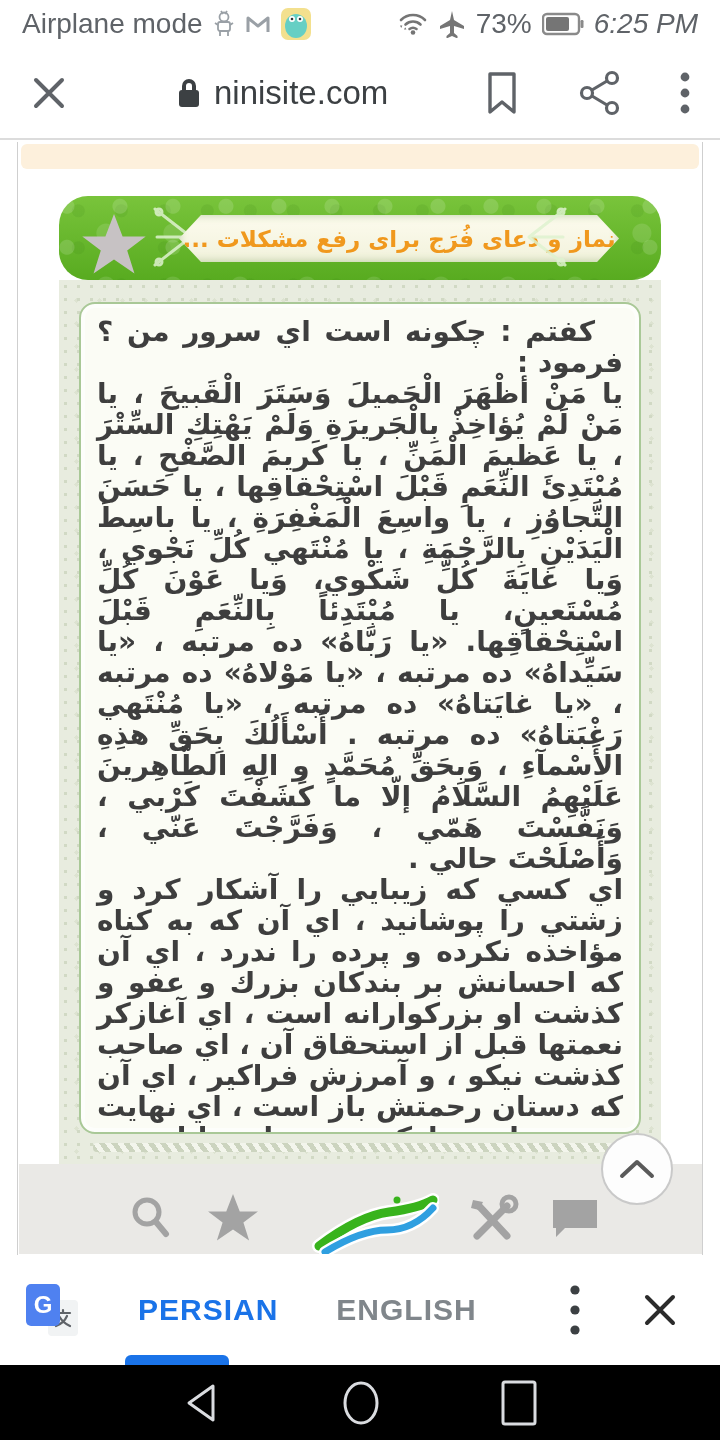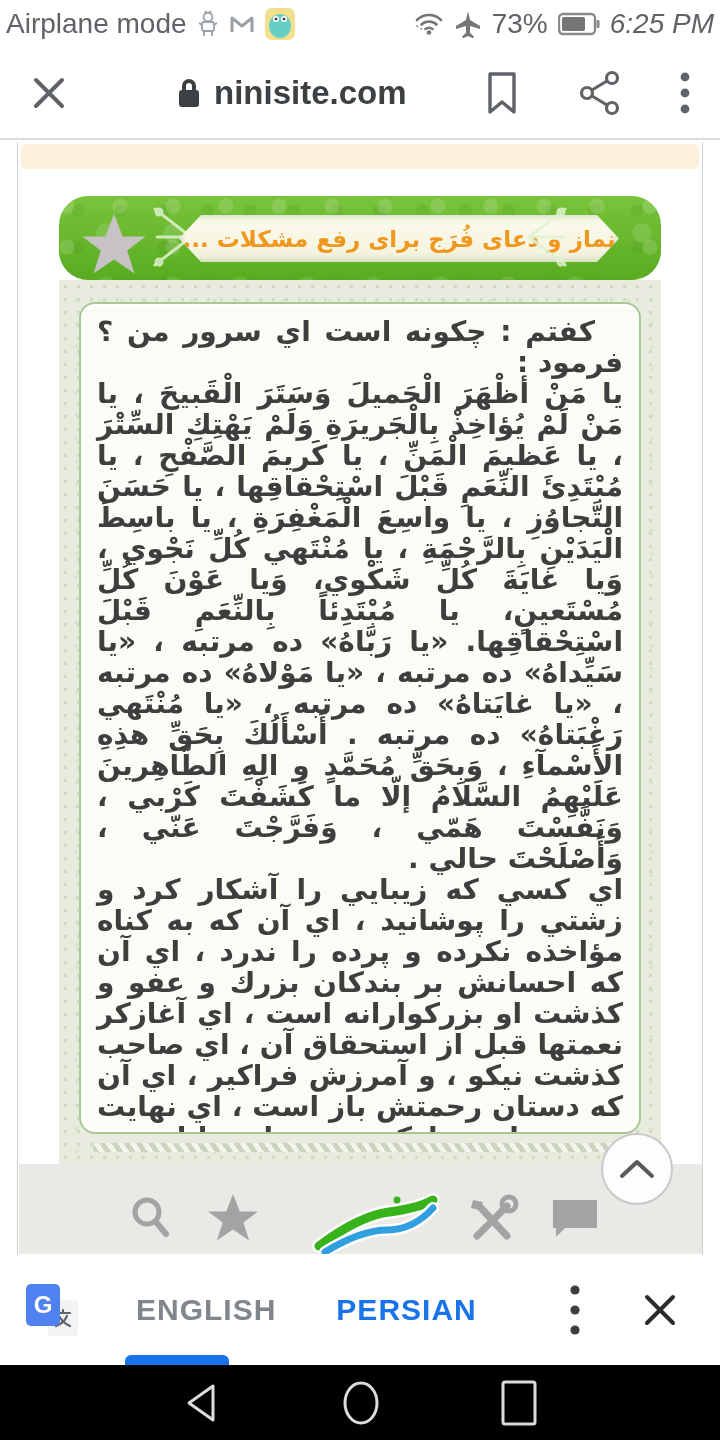--- a/index.html
+++ b/index.html
@@ -1,30 +1,30 @@
 <!DOCTYPE html>
 <html><head>
 <meta charset="utf-8">
 <style>
   html,body{margin:0;padding:0;background:#fff;}
   .screen{position:relative;width:720px;height:1440px;background:#fff;overflow:hidden;
           font-family:"Liberation Sans",sans-serif;}
 
   
   .status-bar{position:absolute;left:0;top:0;width:720px;height:47px;background:#fff;
-              display:flex;align-items:center;justify-content:space-between;padding:0 6px;box-sizing:border-box;}
+              display:flex;align-items:center;justify-content:space-between;padding:0 22px;box-sizing:border-box;}
   .sb-left,.sb-right{display:flex;align-items:center;gap:10px;}
   .sb-text{font-size:28px;color:#5f6368;}
   .sb-time{font-size:28px;color:#5f6368;font-style:italic;}
   .sb-batt-pct{font-size:28px;color:#5f6368;}
   .app-chip{width:30px;height:32px;border-radius:7px;background:#f3e08e;display:flex;align-items:center;justify-content:center;overflow:hidden;}
 
   
   .toolbar{position:absolute;left:0;top:47px;width:720px;height:93px;background:#fff;
-           border-bottom:2px solid #dcdcdc;display:flex;align-items:center;box-sizing:border-box;font-weight:bold;}
+           border-bottom:2px solid #dcdcdc;display:flex;align-items:center;box-sizing:border-box;}
   .tb-close{margin-left:30px;}
   .tb-origin{display:flex;align-items:center;gap:12px;margin-left:108px;}
   .tb-domain{font-size:33px;color:#3c4043;}
   .tb-actions{display:flex;align-items:center;gap:58px;margin-left:auto;margin-right:30px;}
 
   
   .card{position:absolute;left:17px;top:142px;width:686px;height:1113px;background:#fff;
         border-left:1px solid #cfcfcf;border-right:1px solid #cfcfcf;box-sizing:border-box;overflow:hidden;}
   .notice-bar{position:absolute;left:3px;top:2px;width:678px;height:25px;background:#fdf0dc;border-radius:6px;}
 
@@ -281,22 +281,22 @@
             <g fill="none" stroke="#5f6368" stroke-width="2.2" stroke-linecap="round">
               <path d="M2 5h14"></path>
               <path d="M9 2v3"></path>
               <path d="M13 8q-3 7-11 10"></path>
               <path d="M5 8q4 7 11 10"></path>
             </g>
           </svg>
       </span>
       <span class="gt-g">G</span>
     </span>
+    <span class="gt-tab active">PERSIAN</span>
     <span class="gt-tab inactive">ENGLISH</span>
-    <span class="gt-tab active">PERSIAN</span>
     <span class="icon gt-menu">
       <svg width="10" height="58" viewBox="0 0 10 58">
           <circle cx="5" cy="9" r="4.6" fill="#3c4043"></circle>
           <circle cx="5" cy="29" r="4.6" fill="#3c4043"></circle>
           <circle cx="5" cy="49" r="4.6" fill="#3c4043"></circle>
         </svg>
     </span>
     <span class="icon gt-close">
       <svg width="36" height="36" viewBox="0 0 36 36">
           <path d="M5 5l26 26M31 5L5 31" stroke="#2b2b2b" stroke-width="4" stroke-linecap="round"></path>

